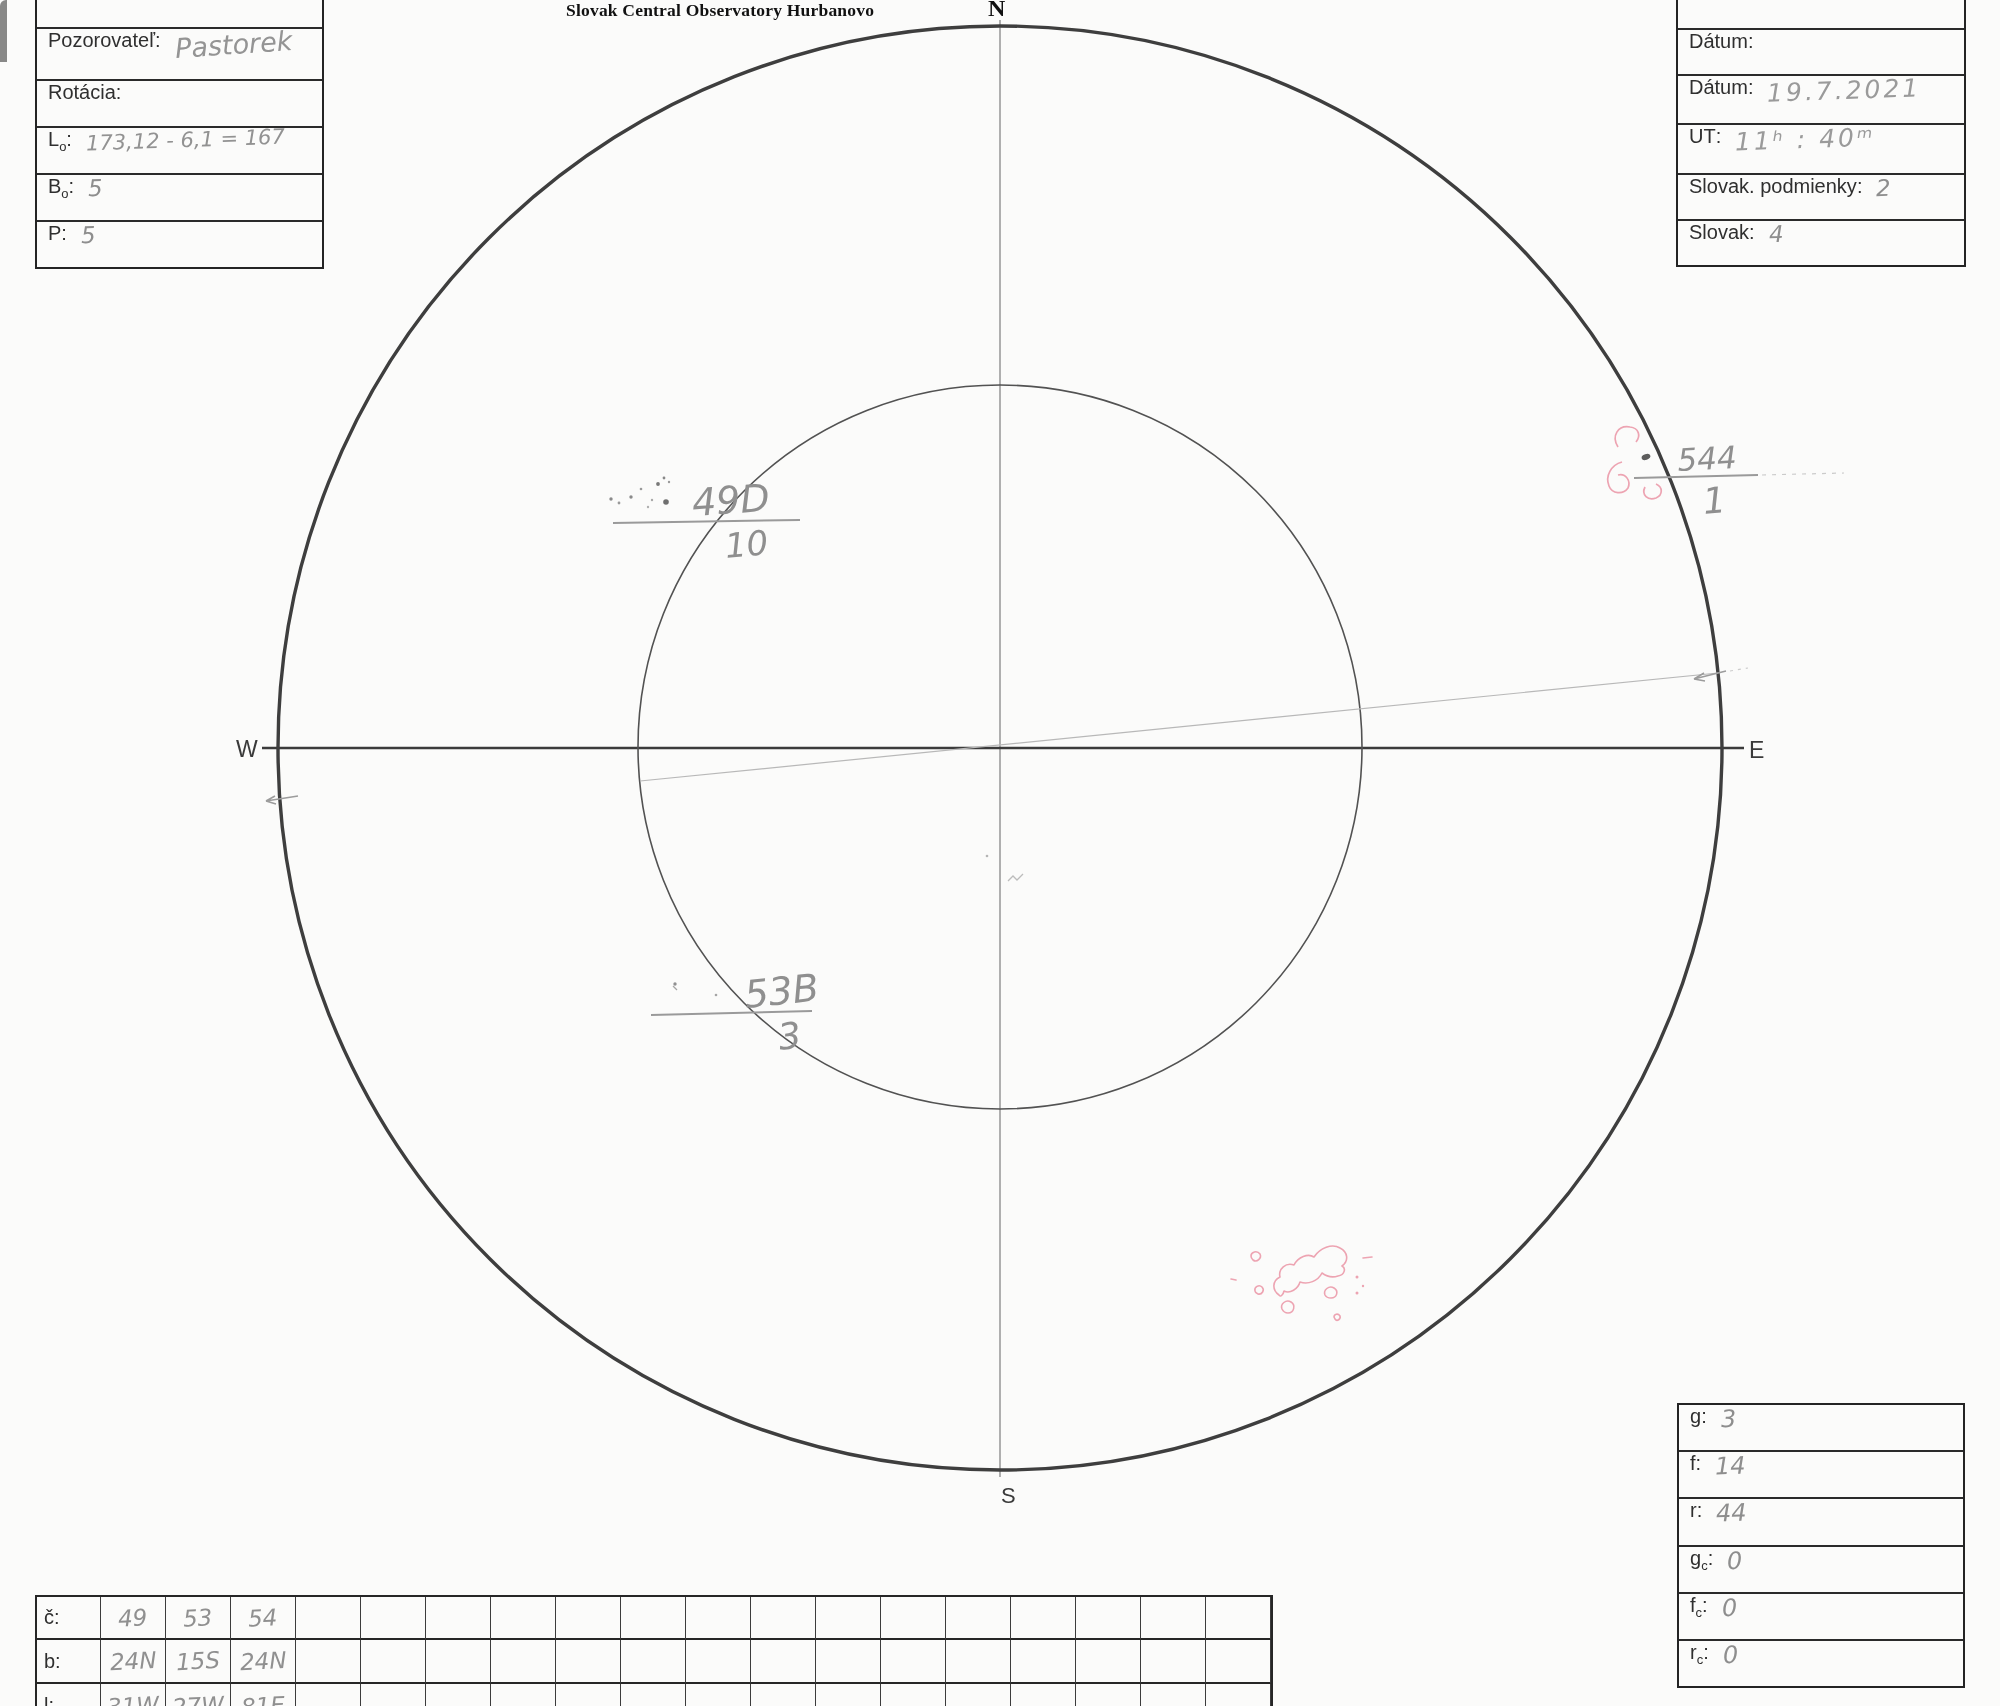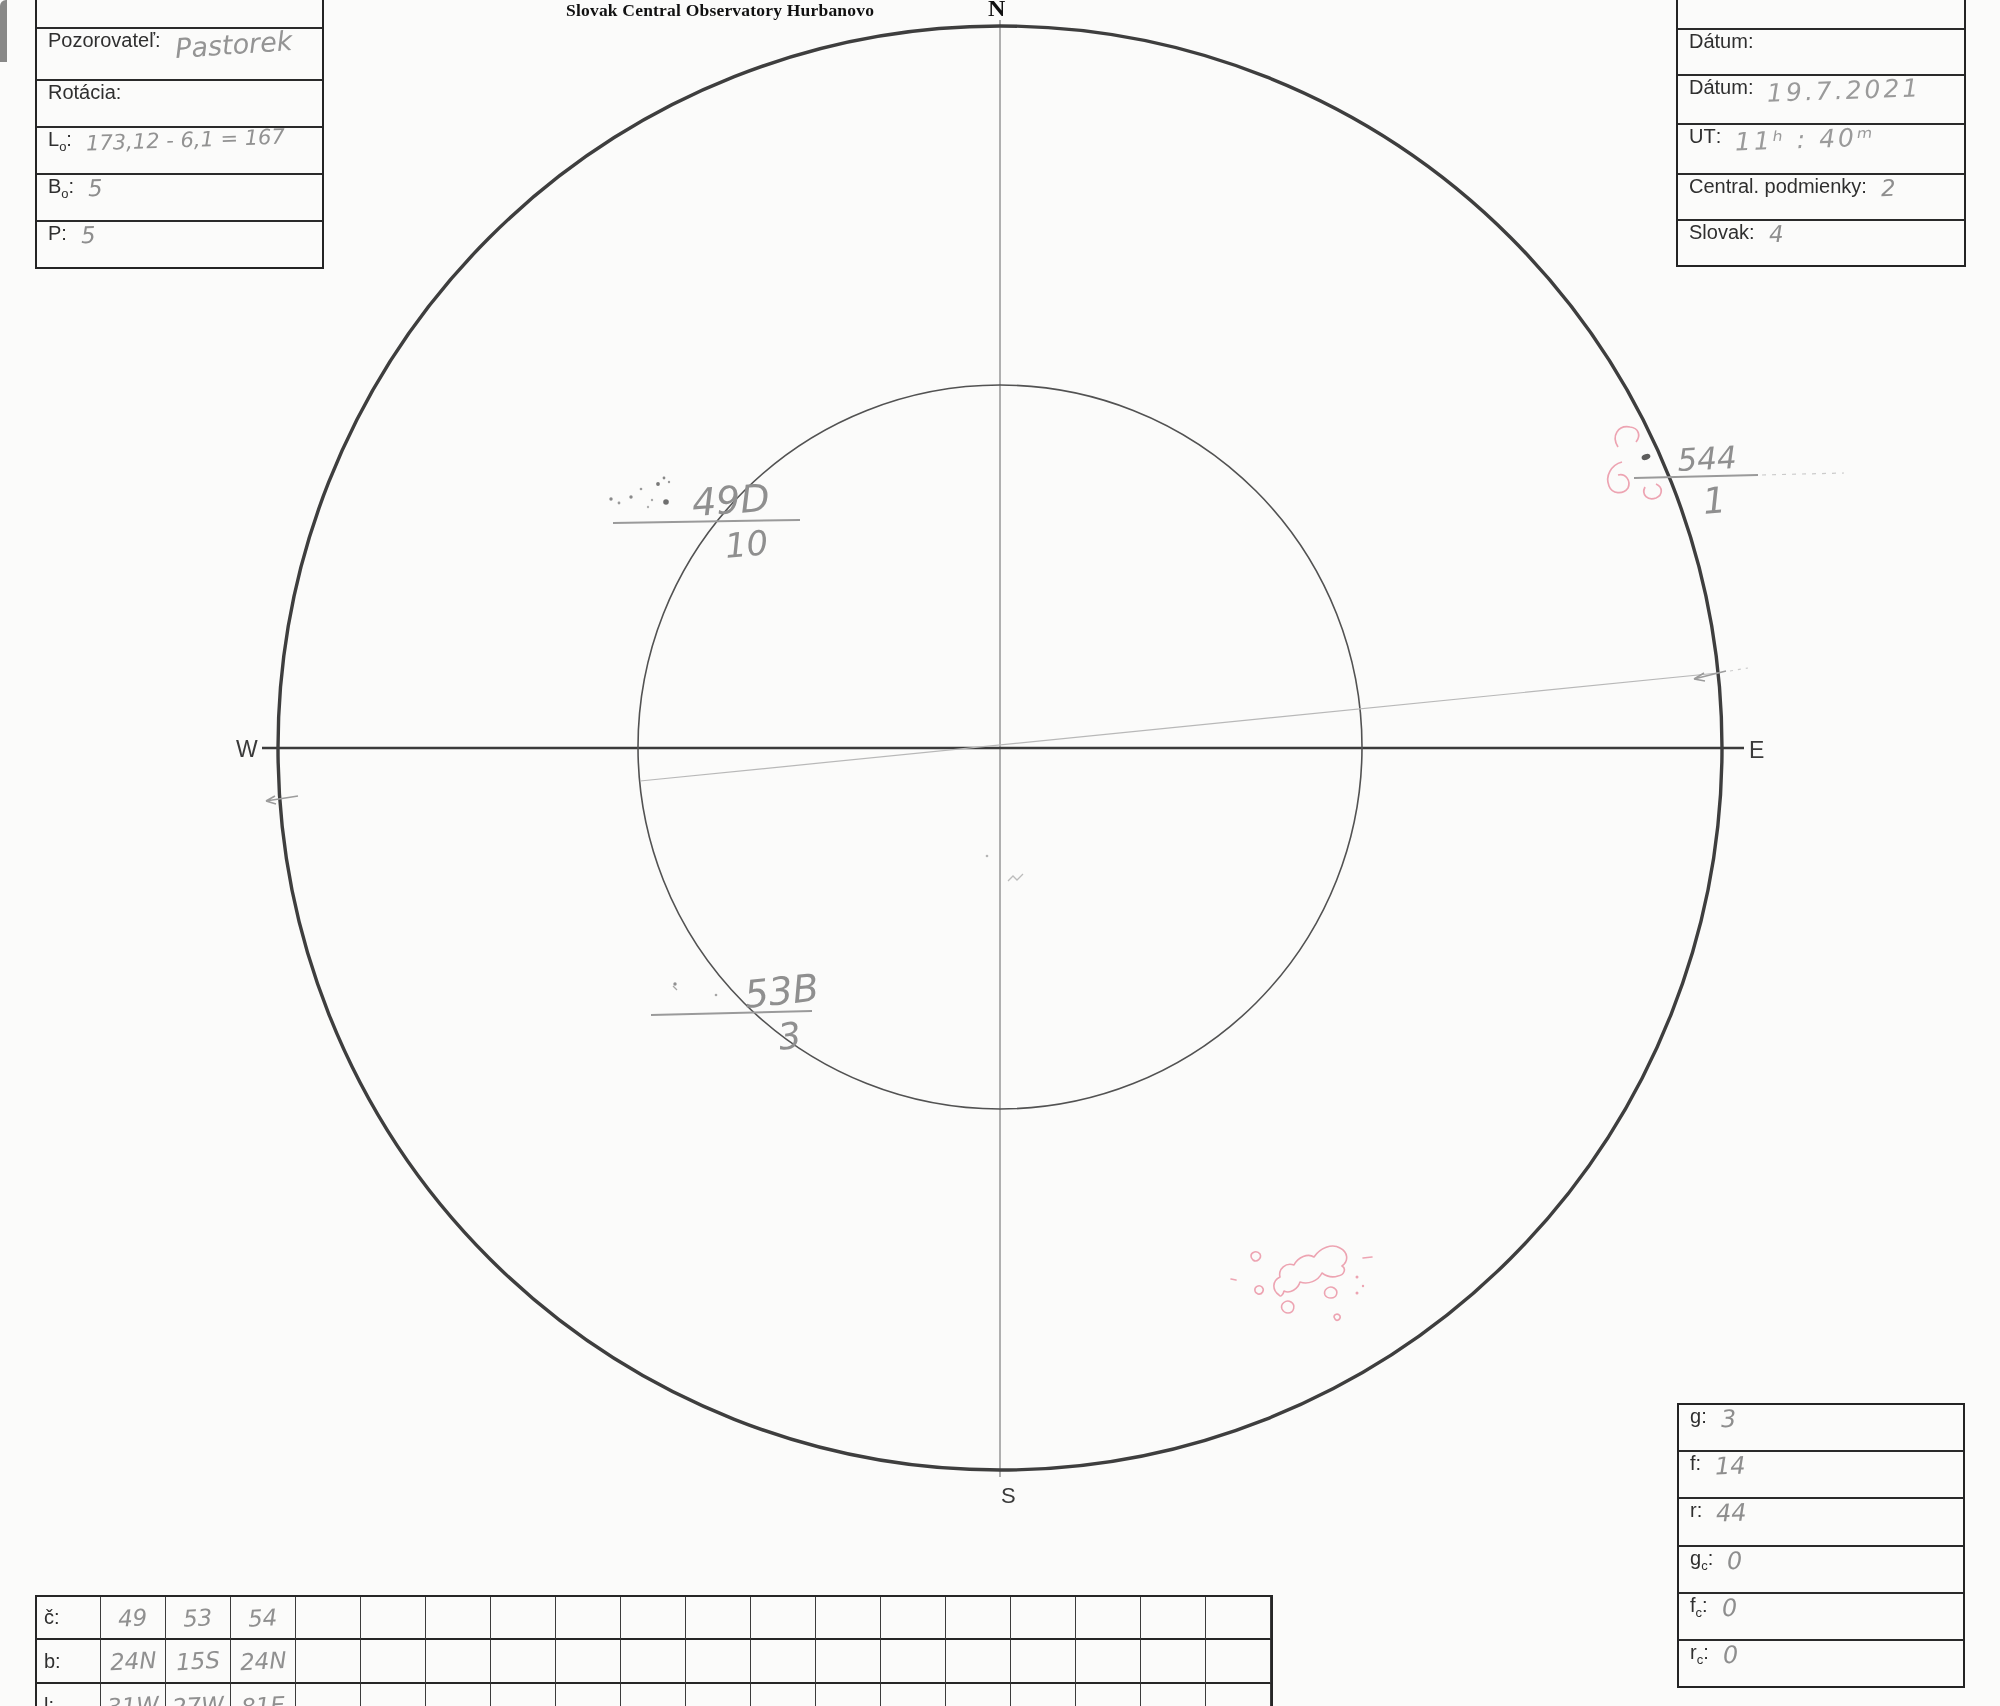--- a/index.html
+++ b/index.html
@@ -94,21 +94,21 @@
     </div>
     <div class="form-row">
       <span class="lbl"><span>Dátum</span><sub></sub><span>:</span></span>
       <span class="hv hv-date">19.7.2021</span>
     </div>
     <div class="form-row">
       <span class="lbl"><span>UT</span><sub></sub><span>:</span></span>
       <span class="hv hv-date">11ʰ : 40ᵐ</span>
     </div>
     <div class="form-row">
-      <span class="lbl"><span>Central. podmienky</span><sub></sub><span>:</span></span>
+      <span class="lbl"><span>Slovak. podmienky</span><sub></sub><span>:</span></span>
       <span class="hv">2</span>
     </div>
     <div class="form-row">
       <span class="lbl"><span>Slovak</span><sub></sub><span>:</span></span>
       <span class="hv">4</span>
     </div>
   </div>
 
   <svg width="2000" height="1706" viewBox="0 0 2000 1706" style="position:absolute;left:0;top:0;">
 

